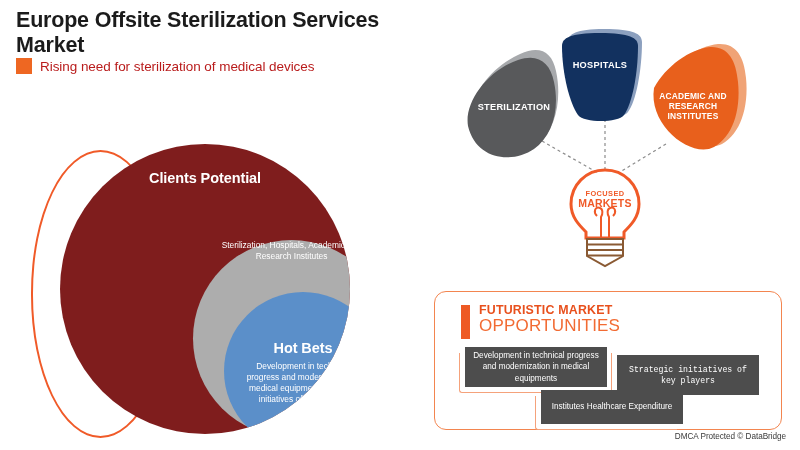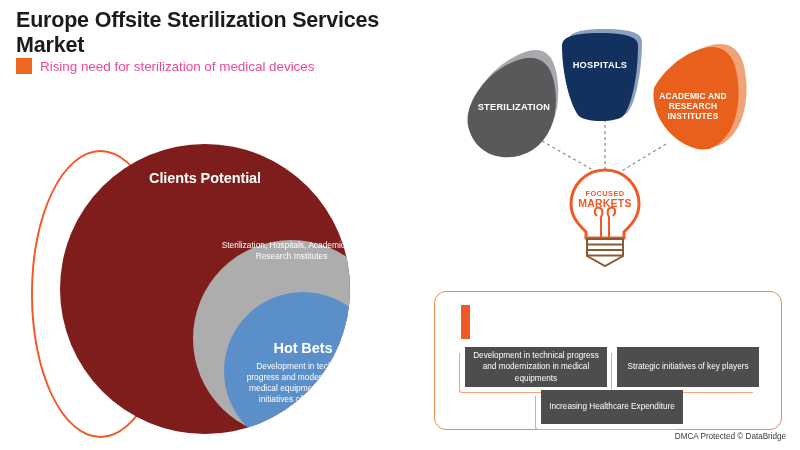--- a/index.html
+++ b/index.html
@@ -13,21 +13,21 @@
   
   .title{
     position:absolute;left:16px;top:8px;width:420px;
     font-size:21.5px;font-weight:700;line-height:1.17;
     color:#1b1b1b;letter-spacing:-0.2px;
   }
   .subtitle-row{
     position:absolute;left:16px;top:58px;display:flex;align-items:center;gap:8px;
   }
   .sub-square{width:16px;height:16px;background:#ee6722;display:block;flex:0 0 auto;}
-  .subtitle-text{font-size:13.5px;font-weight:400;color:#ec4899;letter-spacing:-0.05px;}
+  .subtitle-text{font-size:13.5px;font-weight:400;color:#b91c1c;letter-spacing:-0.05px;}
 
   
   .circles-wrap{position:absolute;left:20px;top:140px;width:360px;height:310px;}
   .orange-arc{
     position:absolute;left:11px;top:10px;width:139px;height:288px;
     border:2px solid #f05a28;border-radius:70px/144px;box-sizing:border-box;
   }
   .c-outer{
     position:absolute;left:40px;top:4px;width:290px;height:290px;border-radius:50%;
     background:#7f1d1d;overflow:hidden;
@@ -160,33 +160,37 @@
         <text class="bulb-top" x="165" y="180">FOCUSED</text>
         <text class="bulb-bottom" x="165" y="191">MARKETS</text>
       </g>
     </svg>
   </div>
 
   <div class="panel">
 
     <div class="panel-head">
       <span class="panel-bar"></span>
+      <span>
+        <span class="panel-l1" style="display:block;">FUTURISTIC MARKET</span>
+        <span class="panel-l2" style="display:block;">OPPORTUNITIES</span>
+      </span>
     </div>
 
     <div class="opp-box" style="left:24px;top:55px;width:146px;height:42px;">
       <span class="opp-bracket" style="left:0;top:6px;width:142px;height:40px;"></span>
       <span class="opp-card" style="left:6px;top:0;width:142px;height:40px;">Development in technical progress and modernization in medical equipments</span>
     </div>
 
     <div class="opp-box" style="left:176px;top:55px;width:146px;height:42px;">
       <span class="opp-bracket" style="left:0;top:6px;width:142px;height:40px;"></span>
-      <span class="opp-card" style="left:6px;top:0;width:142px;height:40px;">Strategic initiatives of key players</span>
+      <span class="opp-card" style="left:6px;top:8px;width:142px;height:40px;font-family:Liberation Mono, monospace;">Strategic initiatives of key players</span>
     </div>
 
     <div class="opp-box" style="left:100px;top:98px;width:146px;height:40px;">
       <span class="opp-bracket" style="left:0;top:6px;width:142px;height:34px;"></span>
-      <span class="opp-card" style="left:6px;top:0;width:142px;height:34px;">Increasing Healthcare Expenditure</span>
+      <span class="opp-card" style="left:6px;top:0;width:142px;height:34px;">Institutes Healthcare Expenditure</span>
     </div>
   </div>
 
   <div class="footer">DMCA Protected © DataBridge</div>
 
 </div>
 
 </body></html>

